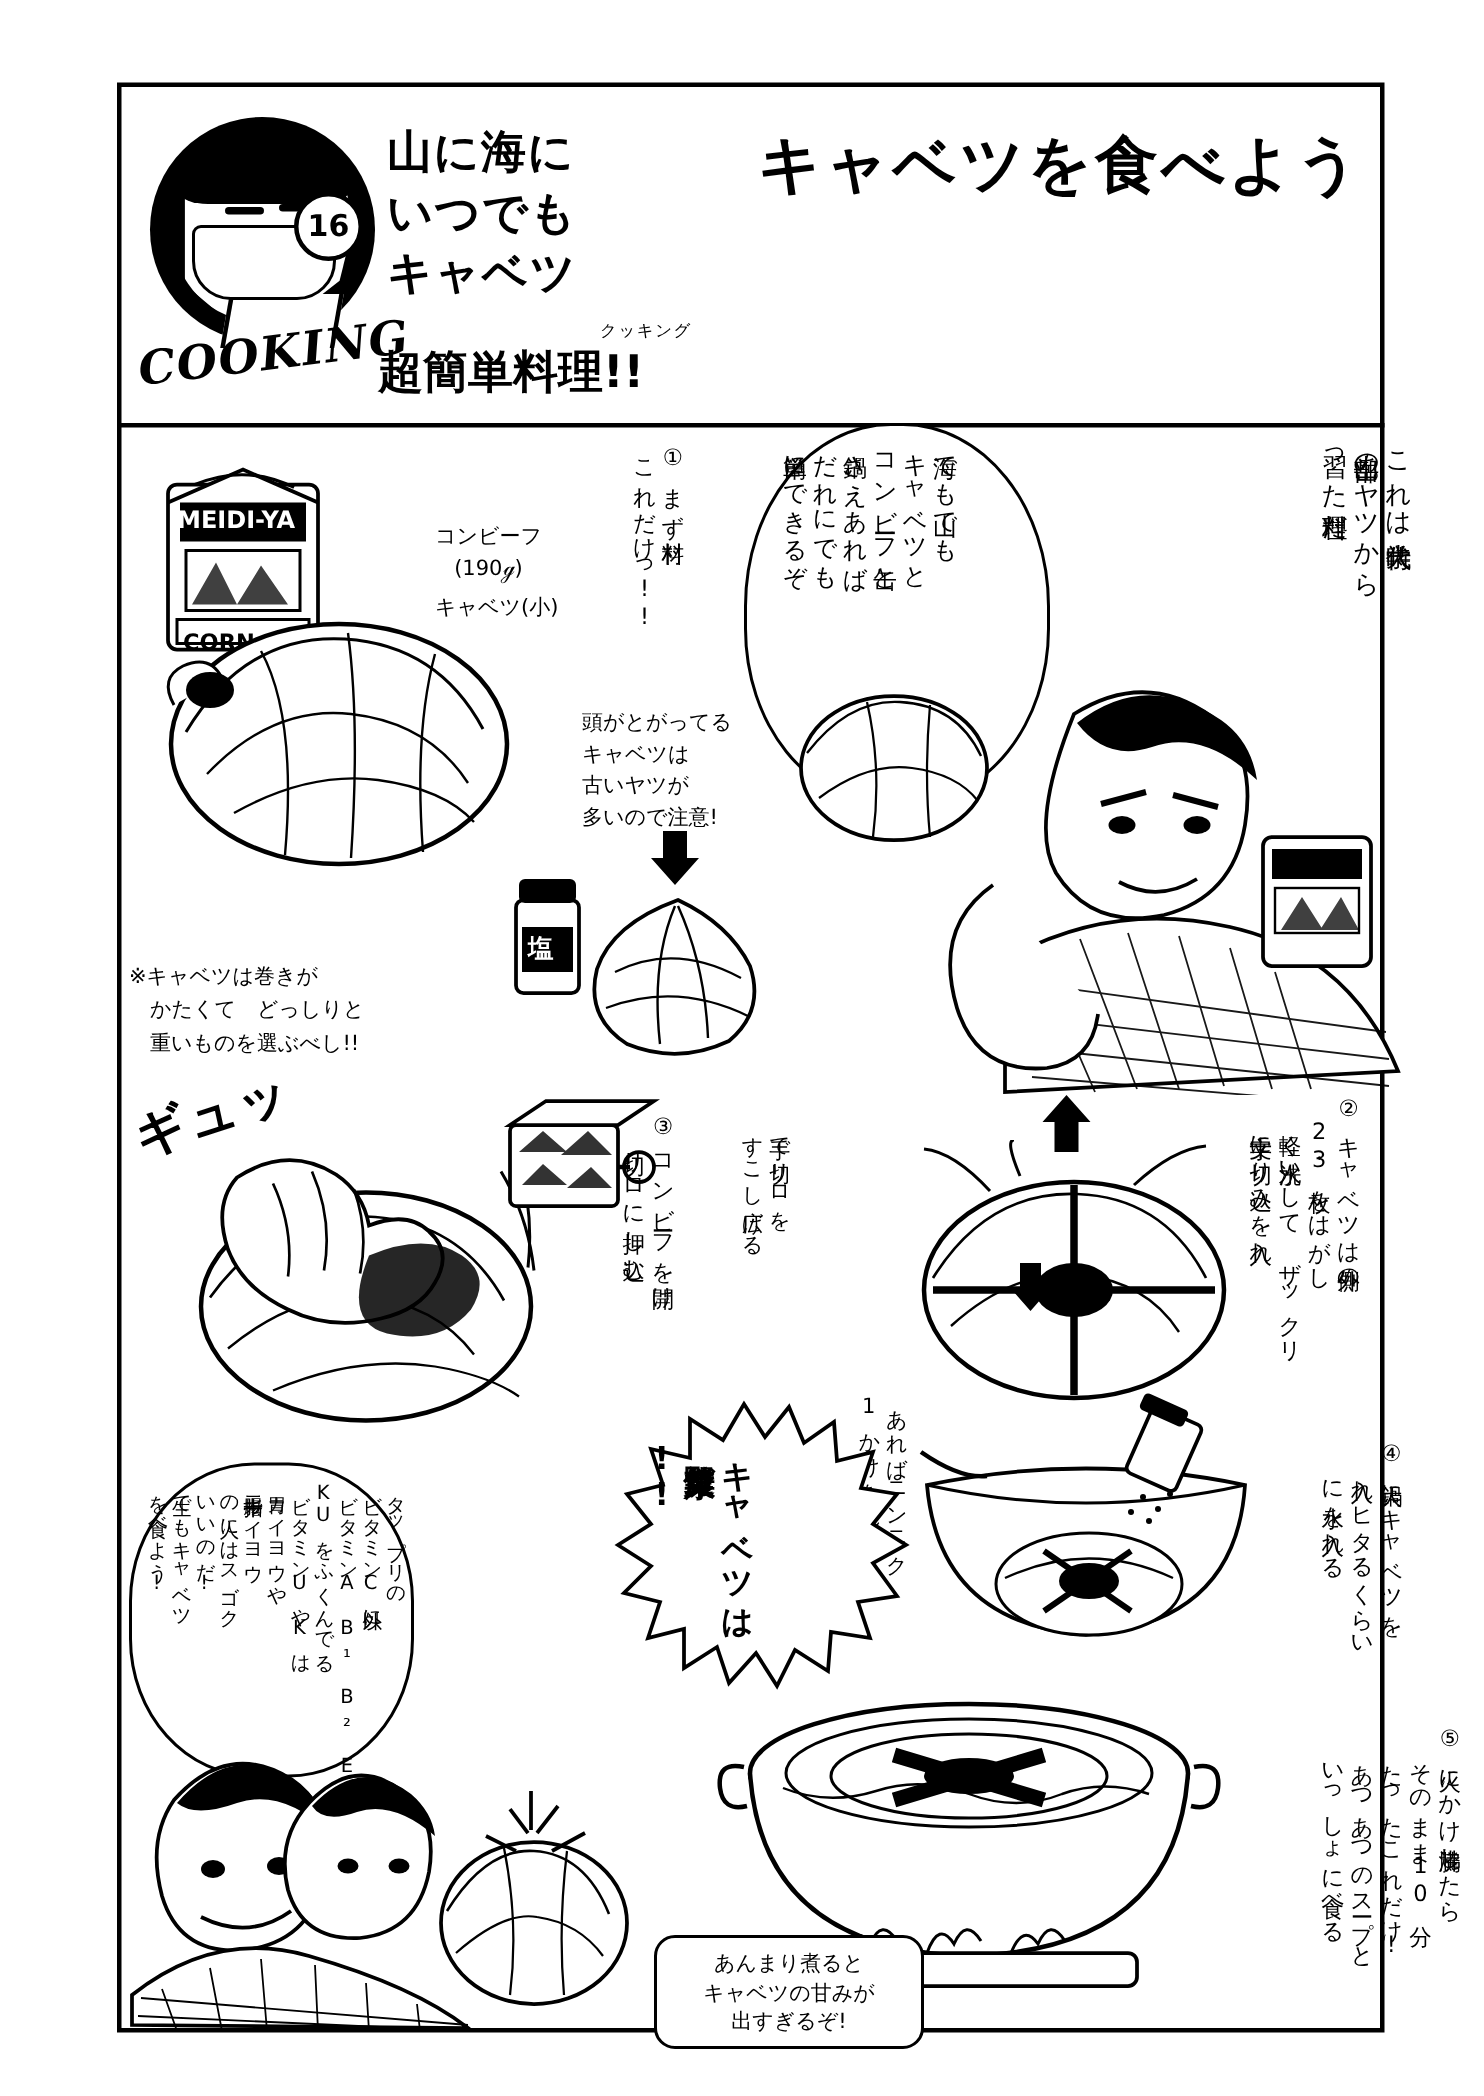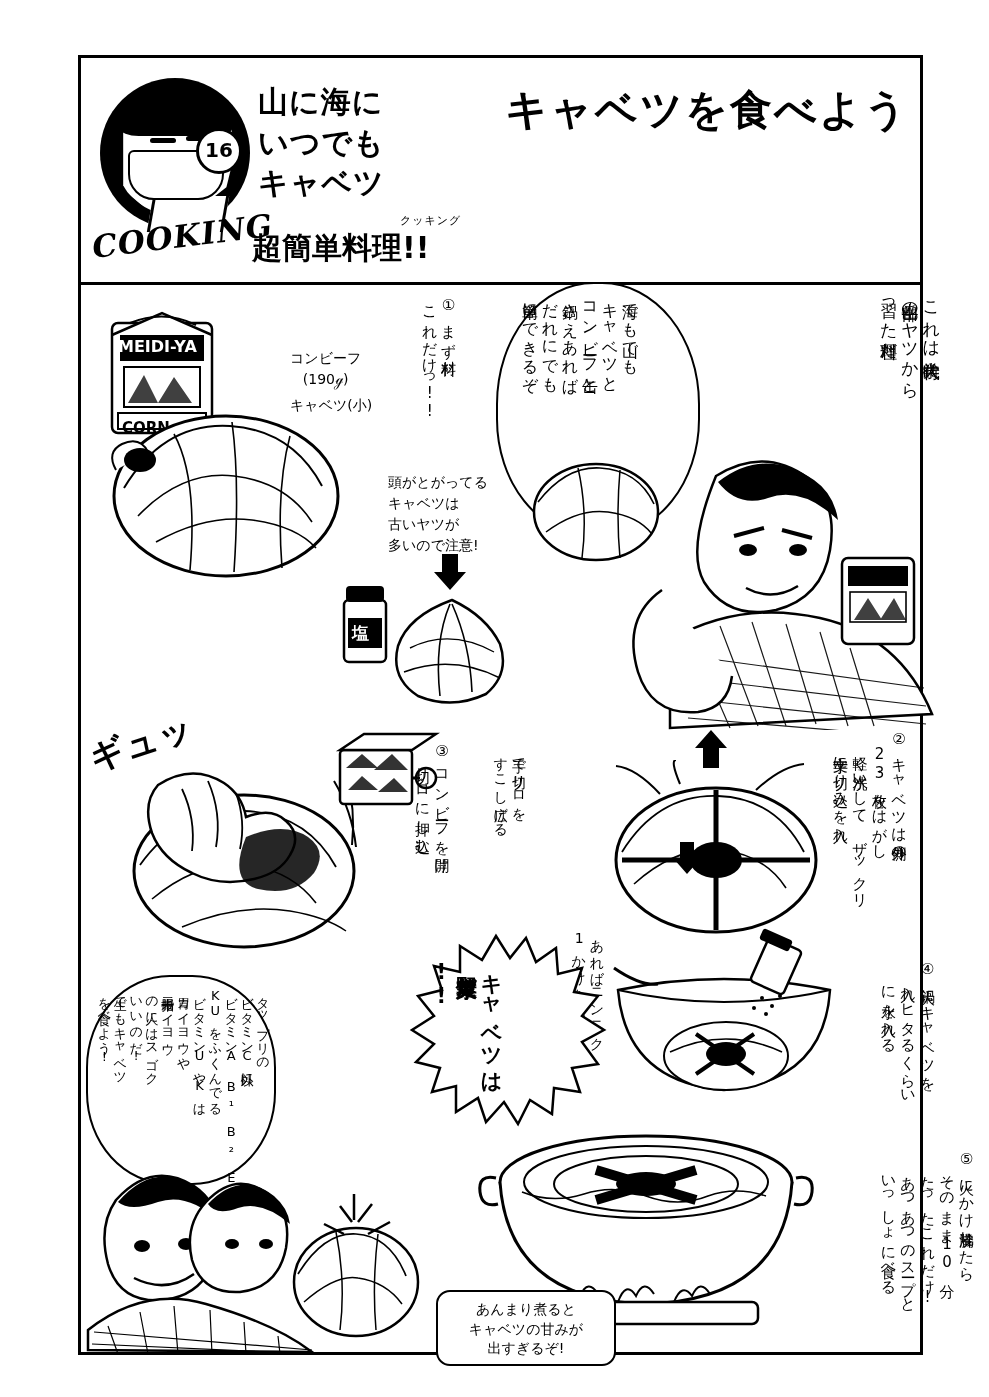--- a/index.html
+++ b/index.html
@@ -223,20 +223,23 @@
 
   <div class="art" style="left:330px;top:578px;">
     <svg width="70" height="90" viewBox="0 0 70 90">
       <rect x="14" y="22" width="42" height="62" rx="5" fill="#fff" stroke="#000" stroke-width="2.5"></rect>
       <rect x="16" y="8" width="38" height="16" rx="4" fill="#000"></rect>
       <rect x="18" y="40" width="34" height="30" fill="#000"></rect>
     </svg>
   </div>
   <div class="cap bold" style="left:352px;top:622px;color:#fff;font-size:17px;">塩</div>
 
+  <div class="cap" style="left:86px;top:640px;white-space:pre;line-height:1.6;">※キャベツは巻きが
+　かたくて　どっしりと
+　重いものを選ぶべし!!</div>
 
   <div class="art" style="left:520px;top:440px;">
     <svg width="420" height="290" viewBox="0 0 420 290">
 
       <ellipse cx="76" cy="72" rx="62" ry="48" fill="#fff" stroke="#000" stroke-width="2.5"></ellipse>
       <path d="M18 62 q28 -36 62 -34 q38 2 54 36" fill="none" stroke="#000" stroke-width="1.6"></path>
       <path d="M26 92 q32 -24 62 -20 q30 4 44 22" fill="none" stroke="#000" stroke-width="1.5"></path>
       <path d="M58 28 q10 44 4 90" fill="none" stroke="#000" stroke-width="1.5"></path>
       <path d="M100 30 q-4 46 0 88" fill="none" stroke="#000" stroke-width="1.5"></path>
 

